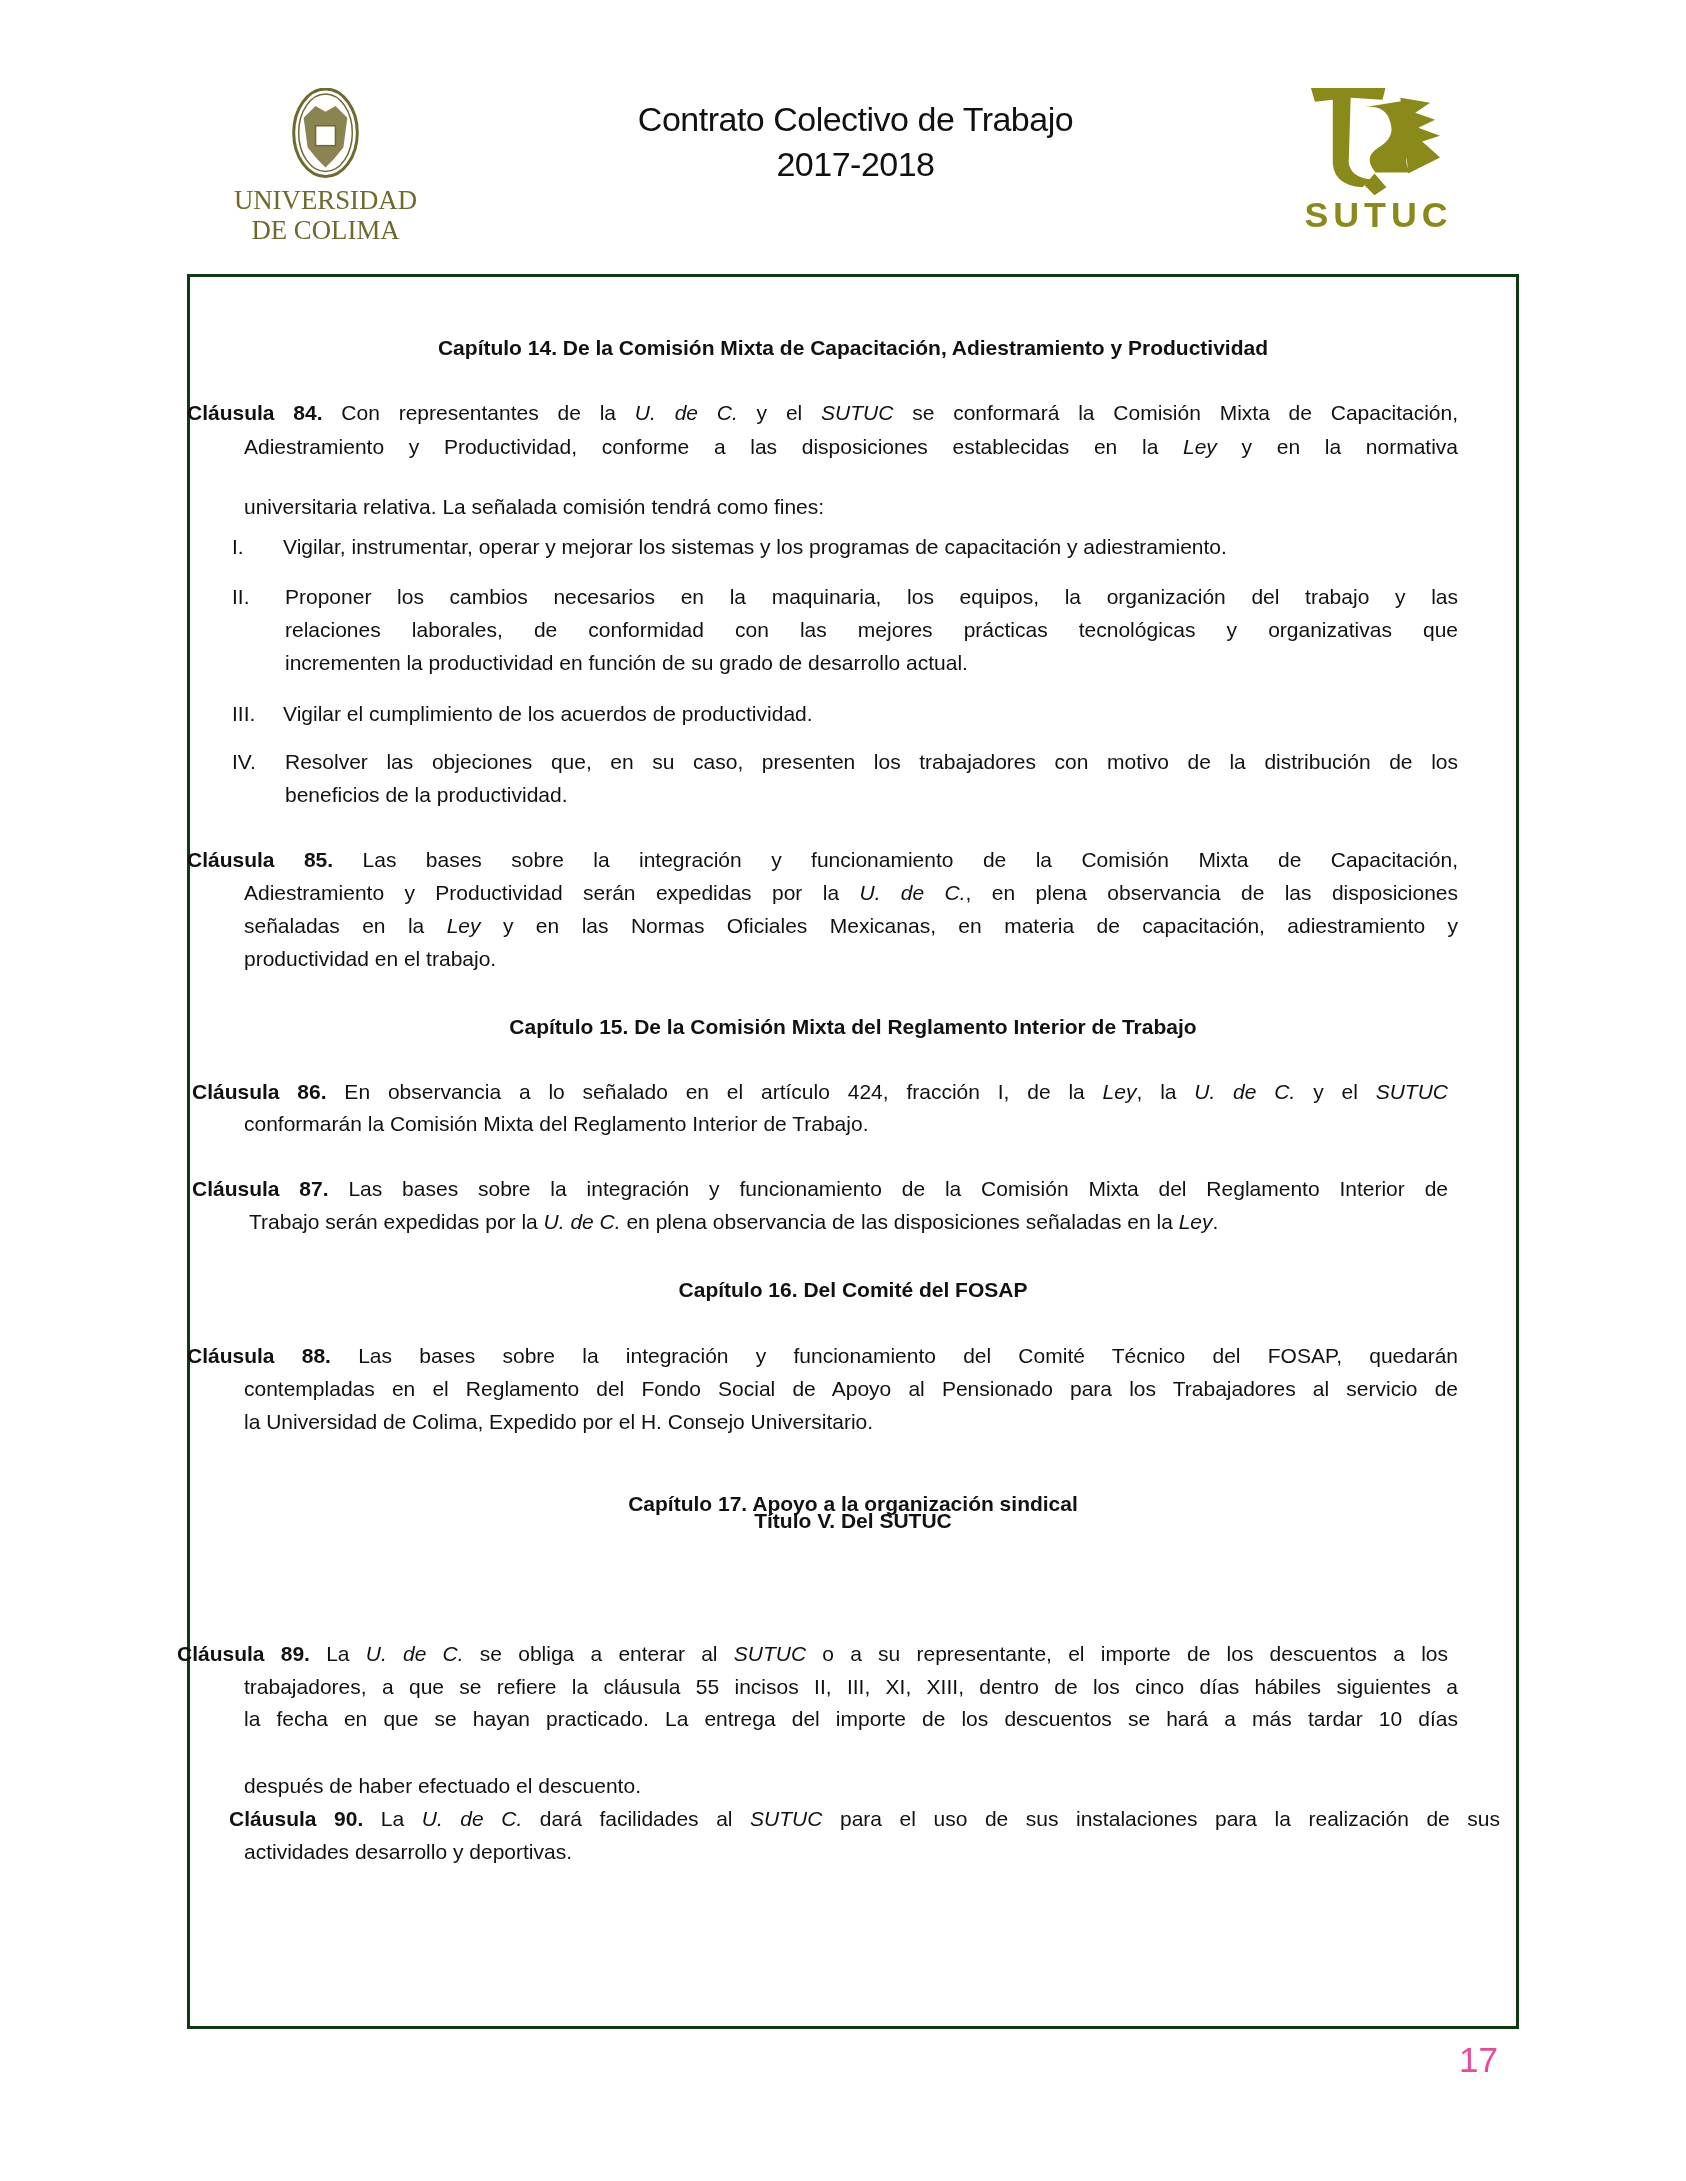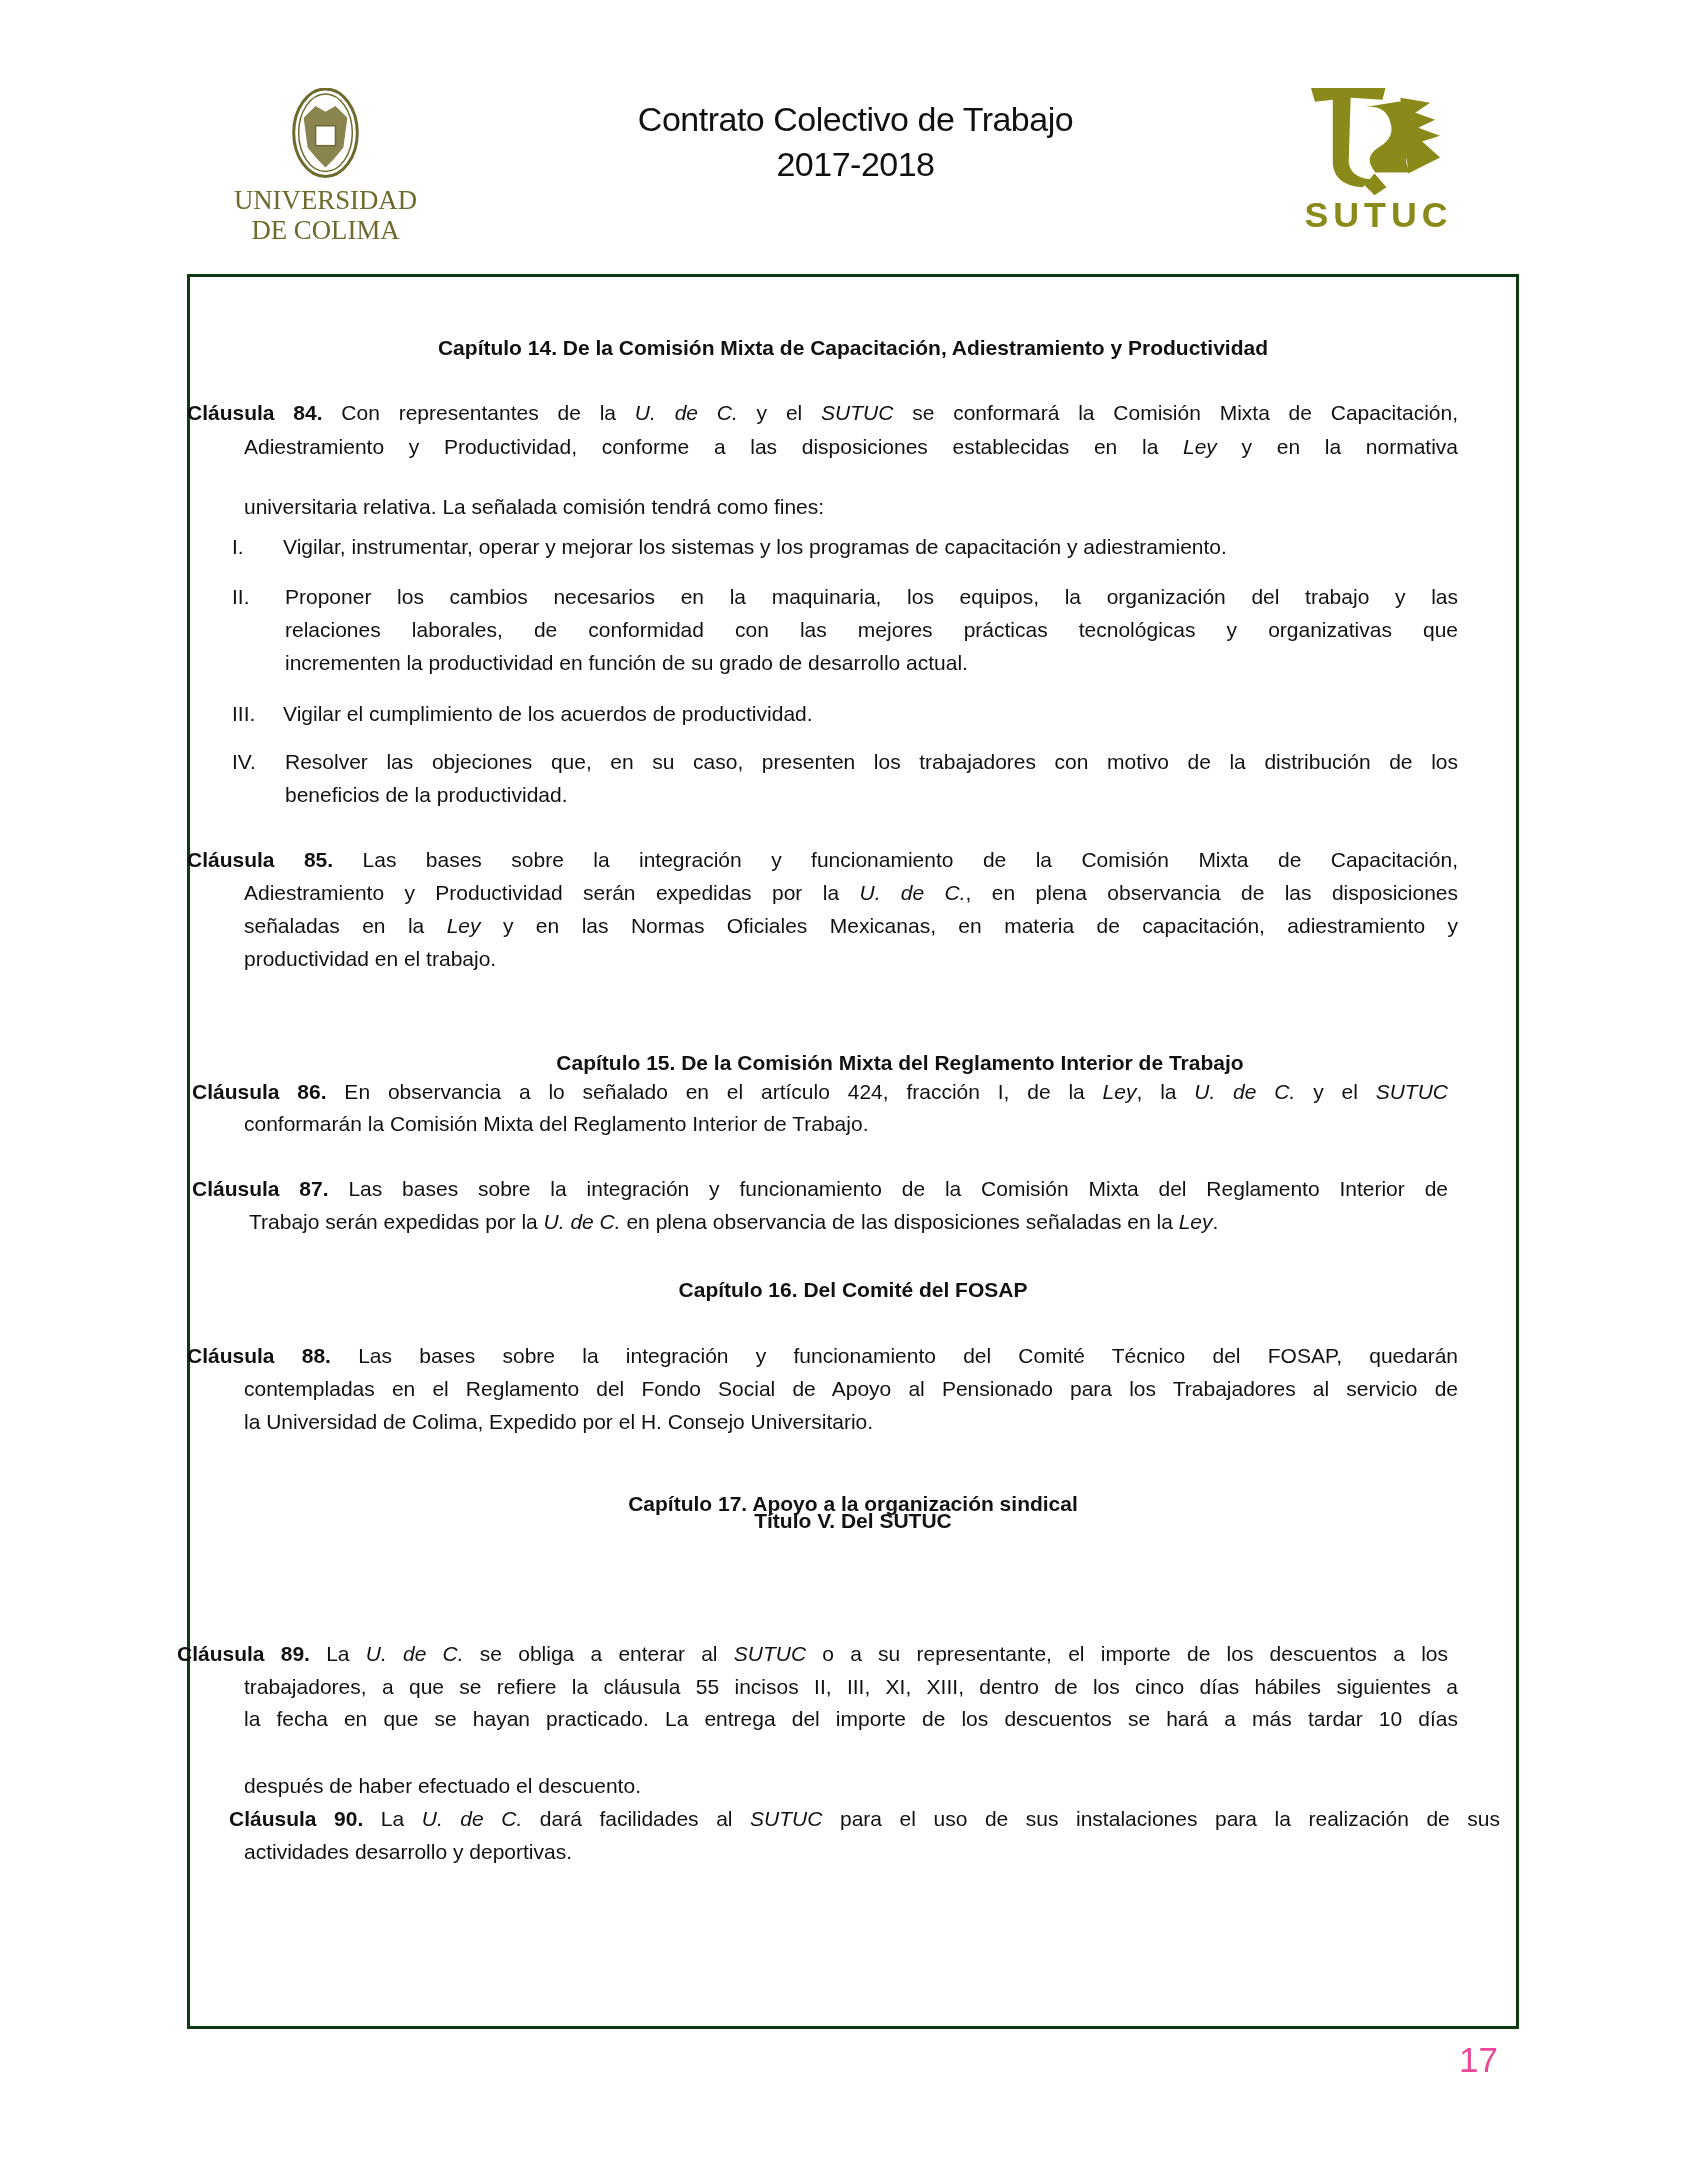--- a/index.html
+++ b/index.html
@@ -90,21 +90,21 @@
   </div>
   <div class="line just" style="left: 244px; top: 876px; width: 1214px; white-space: nowrap;">
     <span>Adiestramiento y Productividad serán expedidas por la </span><i>U. de C.</i><span>, en plena observancia de las disposiciones</span>
   </div>
   <div class="line just" style="left: 244px; top: 909px; width: 1214px; white-space: nowrap;">
     <span>señaladas en la </span><i>Ley</i><span> y en las Normas Oficiales Mexicanas, en materia de capacitación, adiestramiento y</span>
   </div>
   <div class="line" style="left: 244px; top: 942px; white-space: nowrap;">productividad en el trabajo.</div>
 </div>
 
-<div class="heading" style="top:1046px;padding-left:47px;">Capítulo 15. De la Comisión Mixta del Reglamento Interior de Trabajo</div>
+<div class="heading" style="top:1010px;">Capítulo 15. De la Comisión Mixta del Reglamento Interior de Trabajo</div>
 
 <div>
   <div class="line just" style="left: 192px; top: 1075px; width: 1256px; white-space: nowrap;">
     <span class="clause-label">Cláusula 86.</span><span> En observancia a lo señalado en el artículo 424, fracción I, de la </span><i>Ley</i><span>, la </span><i>U. de C.</i><span> y el </span><i>SUTUC</i>
   </div>
   <div class="line" style="left: 244px; top: 1107px; white-space: nowrap;">conformarán la Comisión Mixta del Reglamento Interior de Trabajo.</div>
 </div>
 
 <div>
   <div class="line just" style="left: 192px; top: 1172px; width: 1256px; white-space: nowrap;">

